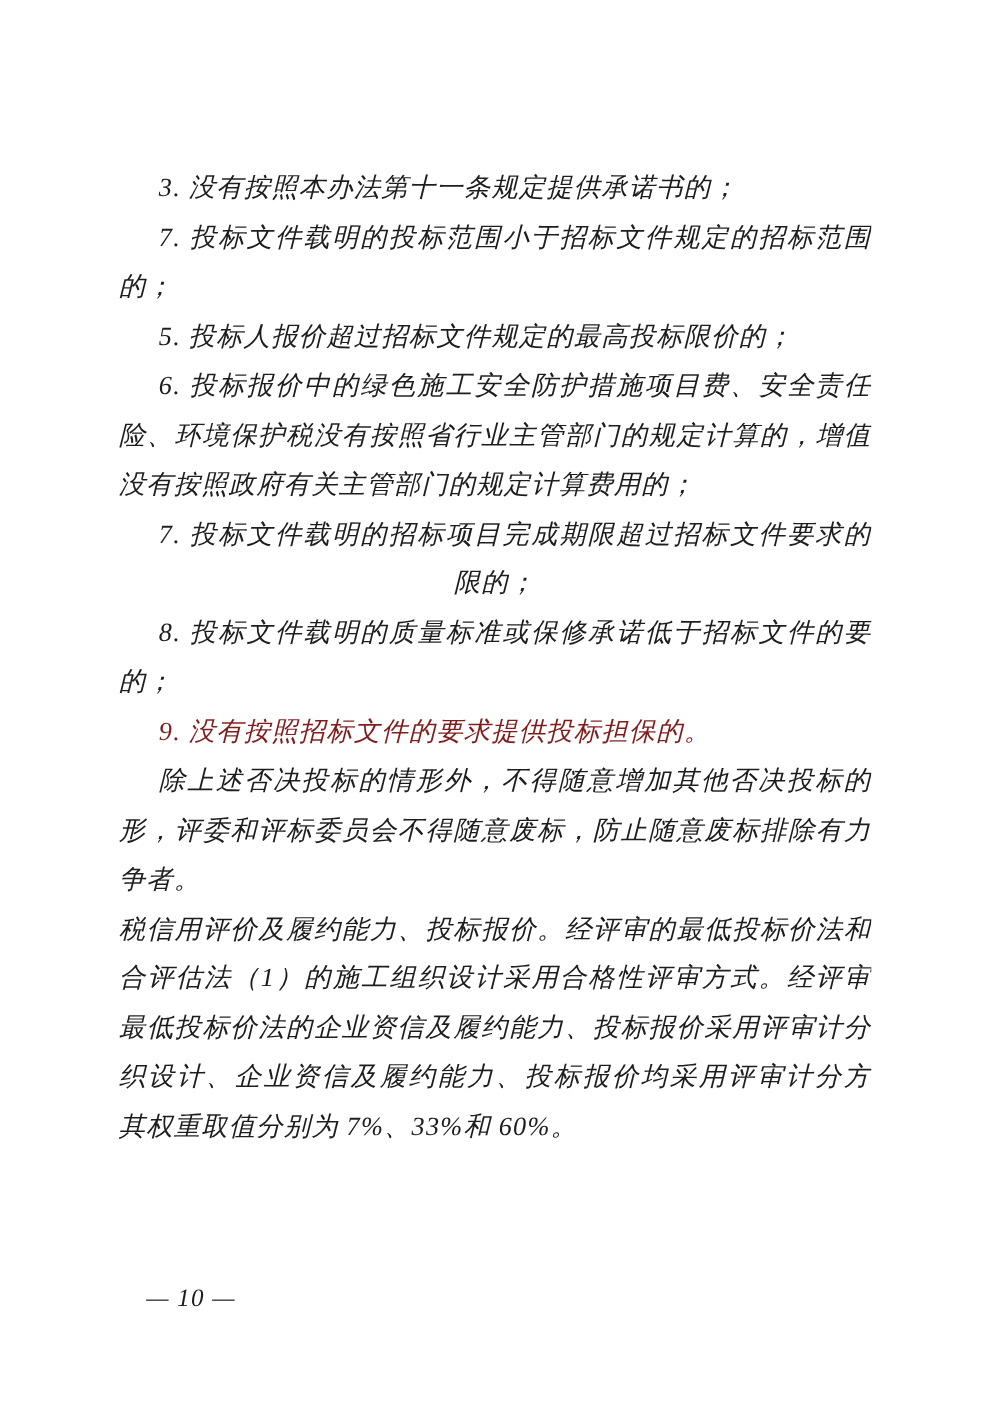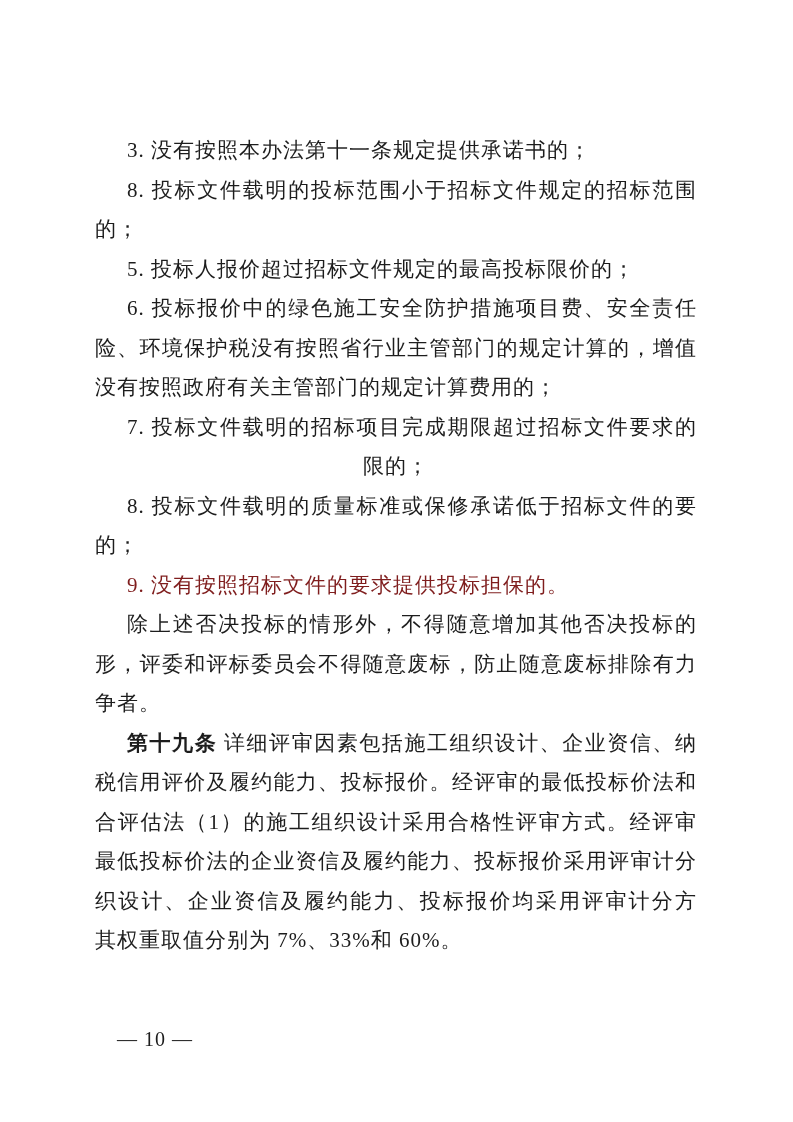--- a/index.html
+++ b/index.html
@@ -7,20 +7,21 @@
     padding: 0;
     background: #ffffff;
   }
   .page {
     position: relative;
     width: 793px;
     height: 1122px;
     background: #ffffff;
     overflow: hidden;
     font-family: "Liberation Serif", "DejaVu Serif", serif;
+    font-style: italic;
   }
   .doc-body {
     position: absolute;
     left: 95px;
     top: 131px;
     width: 602px;
   }
   .line {
     font-size: 21px;
     line-height: 39.5px;
@@ -50,35 +51,34 @@
     color: #1d1d1d;
     margin-top: 24px;
   }
 </style>
 </head>
 <body>
 
 <div class="page" style="background: rgb(255, 255, 255);">
   <main class="doc-body">
       <div class="line indent" style="color: rgb(29, 29, 29);">3. 没有按照本办法第十一条规定提供承诺书的；</div>
-      <div class="line indent fill" style="color: rgb(29, 29, 29);">8. 投标文件载明的投标范围小于招标文件规定的招标范围</div>
+      <div class="line indent fill" style="color: rgb(29, 29, 29);">7. 投标文件载明的投标范围小于招标文件规定的招标范围</div>
       <div class="line" style="color: rgb(29, 29, 29);">的；</div>
       <div class="line indent" style="color: rgb(29, 29, 29);">5. 投标人报价超过招标文件规定的最高投标限价的；</div>
       <div class="line indent fill" style="color: rgb(29, 29, 29);">6. 投标报价中的绿色施工安全防护措施项目费、安全责任</div>
       <div class="line fill" style="color: rgb(29, 29, 29);">险、环境保护税没有按照省行业主管部门的规定计算的，增值税</div>
       <div class="line" style="color: rgb(29, 29, 29);">没有按照政府有关主管部门的规定计算费用的；</div>
       <div class="line indent fill" style="color: rgb(29, 29, 29);">7. 投标文件载明的招标项目完成期限超过招标文件要求的期</div>
       <div class="line" style="color: rgb(29, 29, 29); text-align: center;">限的；</div>
       <div class="line indent fill" style="color: rgb(29, 29, 29);">8. 投标文件载明的质量标准或保修承诺低于招标文件的要求</div>
       <div class="line" style="color: rgb(29, 29, 29);">的；</div>
       <div class="line indent" style="color: #7f1d1d;">9. 没有按照招标文件的要求提供投标担保的。</div>
       <div class="line indent fill" style="color: rgb(29, 29, 29);">除上述否决投标的情形外，不得随意增加其他否决投标的情</div>
       <div class="line fill" style="color: rgb(29, 29, 29);">形，评委和评标委员会不得随意废标，防止随意废标排除有力竞</div>
       <div class="line" style="color: rgb(29, 29, 29);">争者。</div>
-      <div class="line indent fill" style="color: rgb(29, 29, 29);"><b class="article">第十九条</b> 详细评审因素包括施工组织设计、企业资信、纳</div>
       <div class="line fill" style="color: rgb(29, 29, 29);">税信用评价及履约能力、投标报价。经评审的最低投标价法和综</div>
       <div class="line fill" style="color: rgb(29, 29, 29);">合评估法（1）的施工组织设计采用合格性评审方式。经评审的</div>
       <div class="line fill" style="color: rgb(29, 29, 29);">最低投标价法的企业资信及履约能力、投标报价采用评审计分方</div>
       <div class="line fill" style="color: rgb(29, 29, 29);">织设计、企业资信及履约能力、投标报价均采用评审计分方式，</div>
       <div class="line" style="color: rgb(29, 29, 29);">其权重取值分别为 7%、33%和 60%。</div>
     </main>
   <footer class="footer" style="color: rgb(29, 29, 29);">
     <span>— 10 —</span>
   </footer>
 </div>

